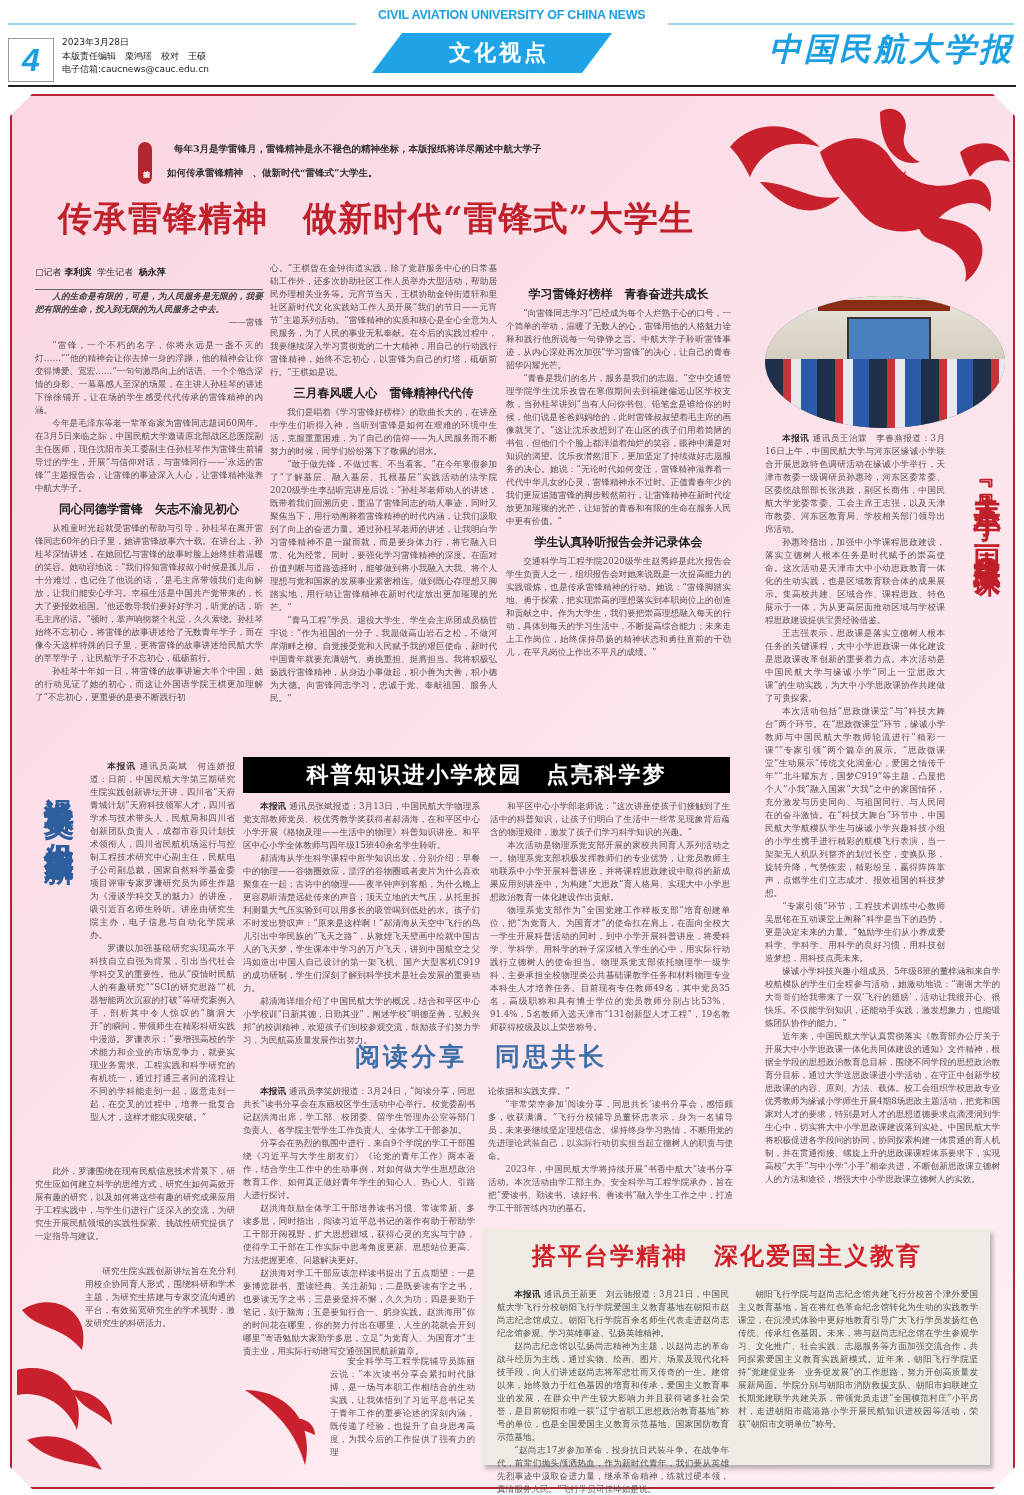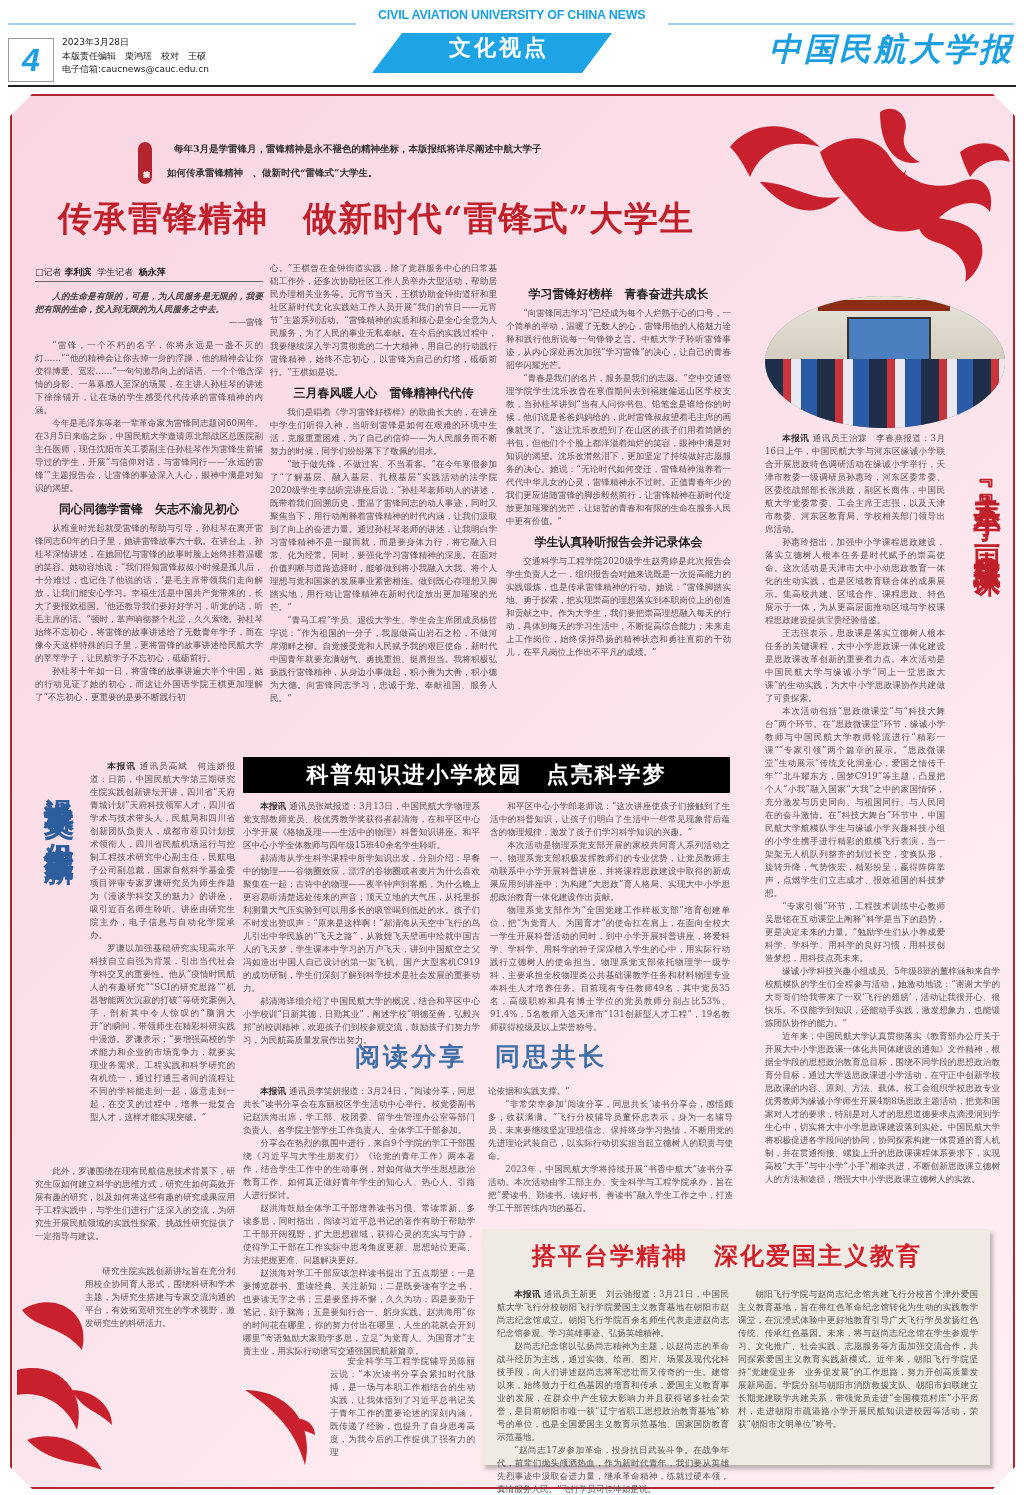--- a/index.html
+++ b/index.html
@@ -4,29 +4,29 @@
 <style>
 *{box-sizing:border-box;margin:0;padding:0}
 html,body{width:1024px;height:1495px;background:#fff;overflow:hidden}
 body{font-family:"DejaVu Serif","Liberation Serif",serif;color:#444;position:relative}
 .abs{position:absolute}
 .masthead-rule{position:absolute;height:2px;background:#9fd3ee}
 .eng{left:378px;top:8px;font-family:"Liberation Sans",sans-serif;font-weight:bold;font-size:12.5px;color:#1c9fe0;letter-spacing:-0.2px}
 .pagebox{left:8px;top:38px;width:46px;height:44px;border:1px solid #999;display:flex;align-items:center;justify-content:center}
 .pagebox span{font-family:"Liberation Sans",sans-serif;font-style:italic;font-weight:bold;font-size:32px;color:#1c9fe0}
 .meta{left:62px;top:36px;font-size:9px;line-height:13.5px;color:#222;font-family:"DejaVu Sans",sans-serif}
-.section-tab{left:372px;top:33px;width:240px;height:40px;background:#1ea3e6;clip-path:polygon(30px 0,100% 0,calc(100% - 30px) 100%,0 100%);display:flex;justify-content:center}
+.section-tab{left:372px;top:33px;width:240px;height:40px;background:#1ea3e6;clip-path:polygon(30px 0,100% 0,calc(100% - 30px) 100%,0 100%);display:flex;align-items:center;justify-content:center}
 .section-tab span{color:#fff;font-size:22px;font-weight:bold;letter-spacing:3px;margin-left:14px}
 .paper-title{right:10px;top:28px;font-size:32px;color:#1c9fe0;font-weight:bold;font-style:italic;letter-spacing:3px}
 .top-rule{left:8px;top:85px;width:1008px;height:1.5px;background:#222}
 .frame{left:10px;top:94px;width:1005px;height:1395px;border:2px solid #b3262f;background:linear-gradient(135deg,#f9d6e2 0%,#fbe1ea 45%,#fde9ef 70%,#fdeff3 100%);clip-path:polygon(22px 0,calc(100% - 22px) 0,100% 22px,100% calc(100% - 22px),calc(100% - 22px) 100%,22px 100%,0 calc(100% - 22px),0 22px)}
 .editor-note{left:155px;top:137px;font-size:9.5px;color:#333;line-height:24px;font-weight:bold}
 .editor-badge{left:138px;top:142px;width:14px;height:42px;border-radius:7px;background:#b3262f;color:#fff;font-size:7px;line-height:12px;text-align:center;padding-top:3px;writing-mode:vertical-rl}
 .main-title{left:58px;top:196px;font-size:34px;color:#c0202a;font-weight:bold;letter-spacing:1px}
-.byline{left:35px;top:266px;width:228px;border-bottom:1px solid #666;font-size:9px;padding-bottom:2px;color:#333}
+.byline{left:35px;top:266px;width:228px;border-bottom:1px solid #666;font-size:9px;padding-bottom:10px;color:#333}
 .byline b{color:#222}
 .col{position:absolute;font-size:8.6px;line-height:13px;color:#555;text-align:justify}
 .col p{text-indent:2em}
 .quote{font-style:italic;font-weight:bold;color:#444}
 .sig{text-align:right}
 .subhead{font-family:"DejaVu Sans",sans-serif;font-weight:bold;font-size:12px;color:#222;text-align:center;margin:8px 0 6px}
 .banner-green{left:243px;top:757px;width:487px;height:36px;background:#000000;display:flex;align-items:center;justify-content:center}
 .banner-green span{color:#fff;font-size:22px;font-weight:bold;letter-spacing:2px;font-family:"DejaVu Sans",sans-serif}
 .blue-title{left:355px;top:1040px;font-size:25px;color:#3f6fa8;font-weight:bold;letter-spacing:3px}
 .vert-blue{left:32px;top:775px;width:46px;font-size:30px;line-height:38px;color:#2d5e9e;font-weight:bold;writing-mode:vertical-rl;letter-spacing:2px}
@@ -100,21 +100,21 @@
   <span>□记者</span>
   <b>李利滨</b>&nbsp;
   <span>学生记者</span>&nbsp;
   <b>杨永萍</b>
 </div>
 
 <div class="col" style="left:35px;top:290px;width:228px">
   <p class="quote">人的生命是有限的，可是，为人民服务是无限的，我要把有限的生命，投入到无限的为人民服务之中去。</p>
   <div class="sig" style="margin-bottom:10px">——雷锋</div>
   <p>“雷锋，一个不朽的名字，你将永远是一盏不灭的灯……”“他的精神会让你去掉一身的浮躁，他的精神会让你变得博爱、宽宏……”一句句激昂向上的话语、一个个饱含深情的身影、一幕幕感人至深的场景，在主讲人孙桂琴的讲述下徐徐铺开，让在场的学生感受代代传承的雷锋精神的内涵。</p>
-  <p>今年是毛泽东等老一辈革命家为雷锋同志题词60周年。在3月5日来临之际，中国民航大学邀请原北部战区总医院副主任医师，现任沈阳市关工委副主任孙桂琴作为雷锋生前辅导过的学生，开展“与信仰对话，与雷锋同行——‘永远的雷锋’”主题报告会，让雷锋的事迹深入人心，眼神中满是对知识的渴望。</p>
+  <p>今年是毛泽东等老一辈革命家为雷锋同志题词60周年。在3月5日来临之际，中国民航大学邀请原北部战区总医院副主任医师，现任沈阳市关工委副主任孙桂琴作为雷锋生前辅导过的学生，开展“与信仰对话，与雷锋同行——‘永远的雷锋’”主题报告会，让雷锋的事迹深入人心，让雷锋精神滋养中航大学子。</p>
   <div class="subhead">同心同德学雷锋　矢志不渝见初心</div>
   <p>从稚童时光起就受雷锋的帮助与引导，孙桂琴在离开雷锋同志60年的日子里，她讲雷锋故事六十载。在讲台上，孙桂琴深情讲述，在她回忆与雷锋的故事时脸上始终挂着温暖的笑容。她动容地说：“我们得知雷锋叔叔小时候是孤儿后，十分难过，也记住了他说的话，‘是毛主席带领我们走向解放，让我们能安心学习。幸福生活是中国共产党带来的，长大了要报效祖国。’他还教导我们要好好学习，听党的话，听毛主席的话。”顿时，掌声响彻整个礼堂，久久萦绕。孙桂琴始终不忘初心，将雷锋的故事讲述给了无数青年学子，而在像今天这样特殊的日子里，更将雷锋的故事讲述给民航大学的莘莘学子，让民航学子不忘初心，砥砺前行。</p>
   <p>孙桂琴十年如一日，将雷锋的故事讲遍大半个中国，她的行动见证了她的初心，而这让外国语学院王棋更加理解了“不忘初心，更重要的是要不断践行初</p>
 </div>
 
 <div class="col" style="left:270px;top:262px;width:227px">
   <p style="text-indent:0">心。”王棋曾在金钟街道实践，除了党群服务中心的日常基础工作外，还多次协助社区工作人员举办大型活动，帮助居民办理相关业务等。元宵节当天，王棋协助金钟街道轩和里社区新时代文化实践站工作人员开展“我们的节日——元宵节”主题系列活动。“雷锋精神的实质和核心是全心全意为人民服务，为了人民的事业无私奉献。在今后的实践过程中，我要继续深入学习贯彻党的二十大精神，用自己的行动践行雷锋精神，始终不忘初心，以雷锋为自己的灯塔，砥砺前行。”王棋如是说。</p>
   <div class="subhead">三月春风暖人心　雷锋精神代代传</div>
   <p>我们是唱着《学习雷锋好榜样》的歌曲长大的，在讲座中学生们听得入神，当听到雷锋是如何在艰难的环境中生活，克服重重困难，为了自己的信仰——为人民服务而不断努力的时候，同学们纷纷落下了敬佩的泪水。</p>
   <p>“敢于做先锋，不做过客、不当看客。”在今年寒假参加了“了解基层、融入基层、扎根基层”实践活动的法学院2020级学生李喆听完讲座后说：“孙桂琴老师动人的讲述，既带着我们回溯历史，重温了雷锋同志的动人事迹，同时又聚焦当下，用行动阐释着雷锋精神的时代内涵，让我们汲取到了向上的奋进力量。通过孙桂琴老师的讲述，让我明白学习雷锋精神不是一蹴而就，而是要身体力行，将它融入日常、化为经常。同时，要强化学习雷锋精神的深度。在面对价值判断与道路选择时，能够做到将小我融入大我、将个人理想与党和国家的发展事业紧密相连。做到既心存理想又脚踏实地，用行动让雷锋精神在新时代绽放出更加璀璨的光芒。”</p>

